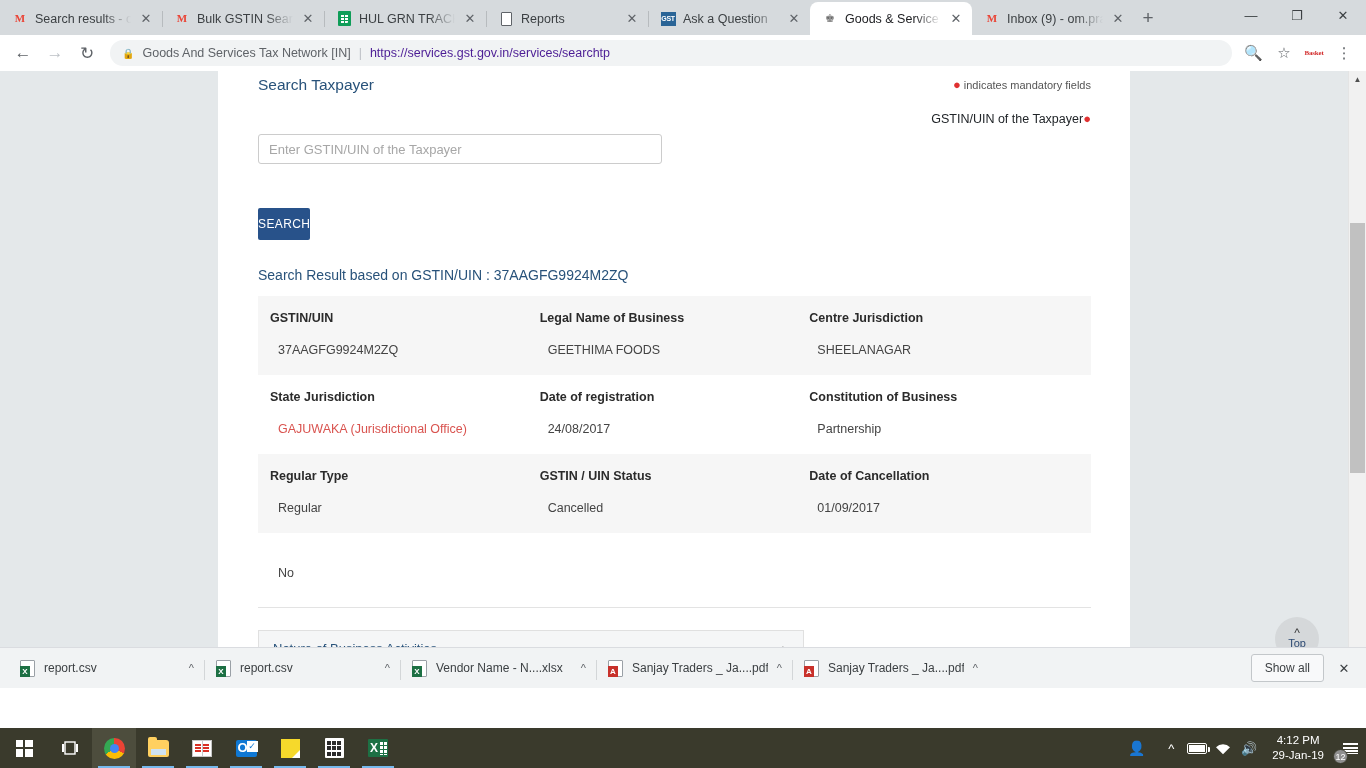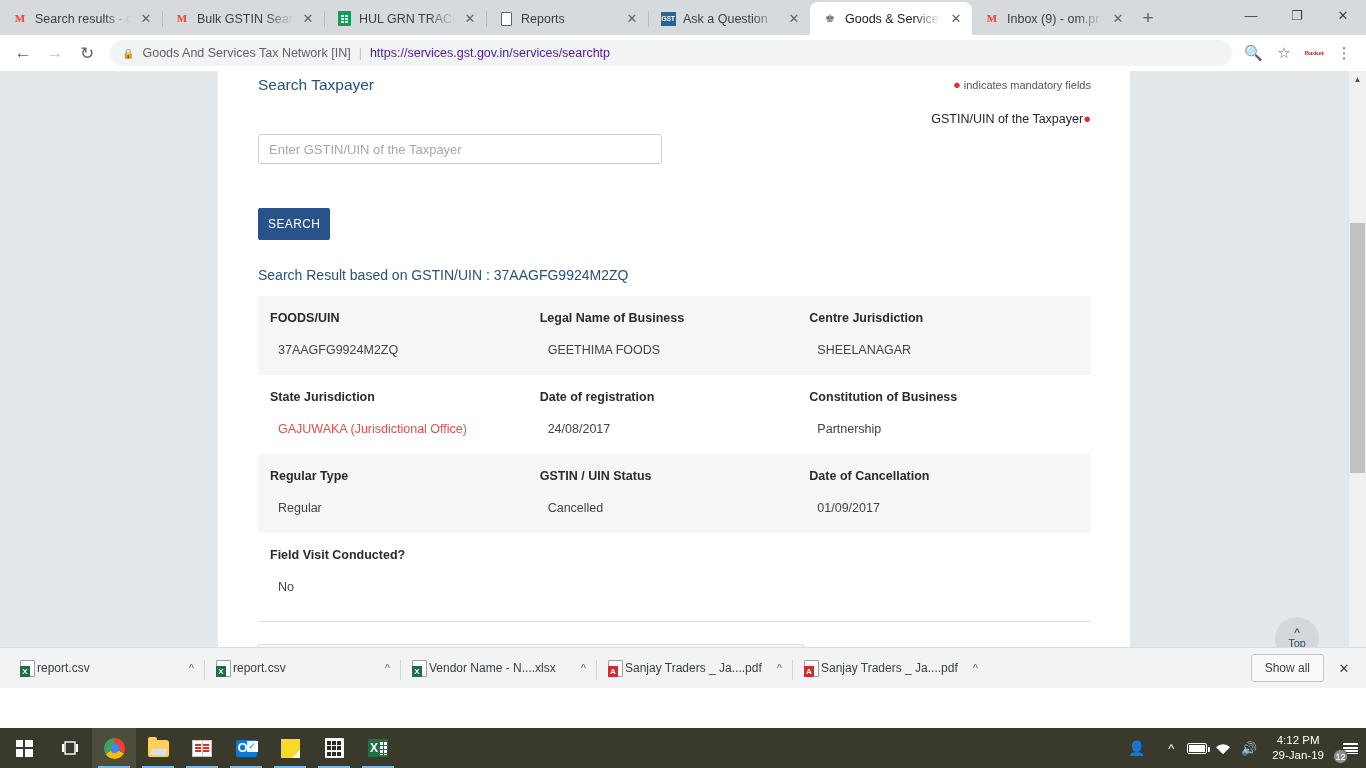--- a/index.html
+++ b/index.html
@@ -196,21 +196,21 @@
     background: #fff;
   }
   .gstin-input::placeholder { color: #a7a7a7; }
 
   .btn-search {
     margin-top: 44px;
     background: #28528a;
     color: #ffffff;
     border: none;
     border-radius: 2px;
-    padding: 9px 10px;
+    padding: 9px 0;
     font-size: 12px;
     letter-spacing: 0.4px;
     font-family: "Liberation Sans", sans-serif;
     cursor: pointer;
   }
 
   .result-head {
     margin-top: 27px;
     font-size: 14px;
     color: #28527a;
@@ -293,21 +293,21 @@
     height: 41px;
     background: #f1f3f4;
     border-top: 1px solid #dadce0;
     display: flex;
     align-items: center;
     padding: 0 8px;
   }
   .dl-item {
     position: relative;
     display: flex; align-items: center;
-    gap: 2px;
+    gap: 9px;
     height: 29px;
     padding: 0 10px 0 12px;
     font-size: 12px;
     color: #3c4043;
     flex: 0 0 auto;
     width: 196px;
   }
   .dl-item + .dl-item::before,
   .dl-sep {
     content: "";
@@ -629,21 +629,21 @@
       <div>
         <button class="btn-search">SEARCH</button>
       </div>
 
       <div class="result-head">Search Result based on GSTIN/UIN : 37AAGFG9924M2ZQ</div>
 
       <div class="result-table">
 
         <div class="rrow shaded">
           <div class="rcell">
-            <div class="rlabel">FOODS/UIN</div>
+            <div class="rlabel">GSTIN/UIN</div>
             <div class="rvalue">37AAGFG9924M2ZQ</div>
           </div>
           <div class="rcell">
             <div class="rlabel">Legal Name of Business</div>
             <div class="rvalue">GEETHIMA FOODS</div>
           </div>
           <div class="rcell">
             <div class="rlabel">Centre Jurisdiction</div>
             <div class="rvalue">SHEELANAGAR</div>
           </div>
@@ -674,21 +674,20 @@
             <div class="rvalue">Cancelled</div>
           </div>
           <div class="rcell">
             <div class="rlabel">Date of Cancellation</div>
             <div class="rvalue">01/09/2017</div>
           </div>
         </div>
 
         <div class="rrow">
           <div class="rcell wide">
-            <div class="rlabel">Field Visit Conducted?</div>
             <div class="rvalue">No</div>
           </div>
         </div>
 
         <div class="divider"></div>
       </div>
 
       <div class="accordion">
         <div class="acc-head">
           <span>Nature of Business Activities</span>

